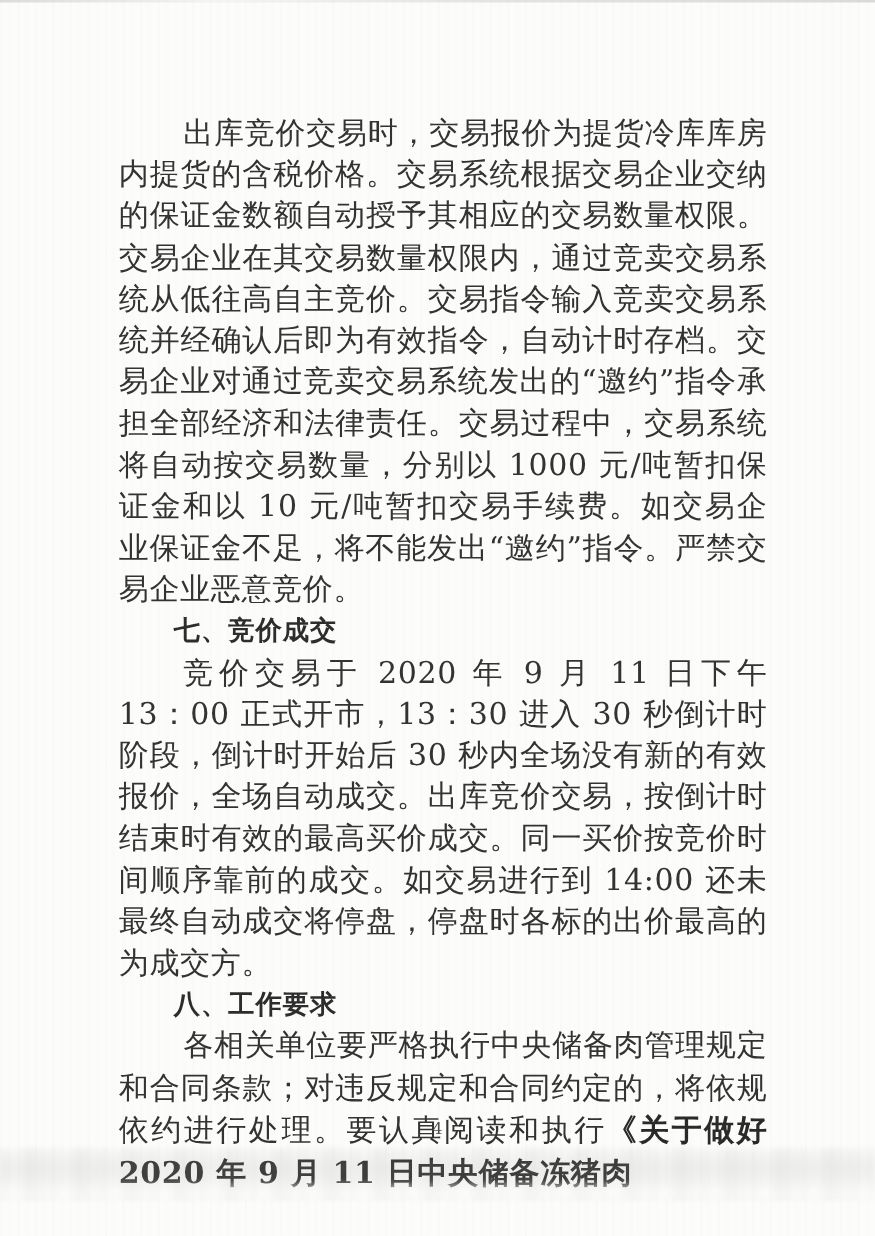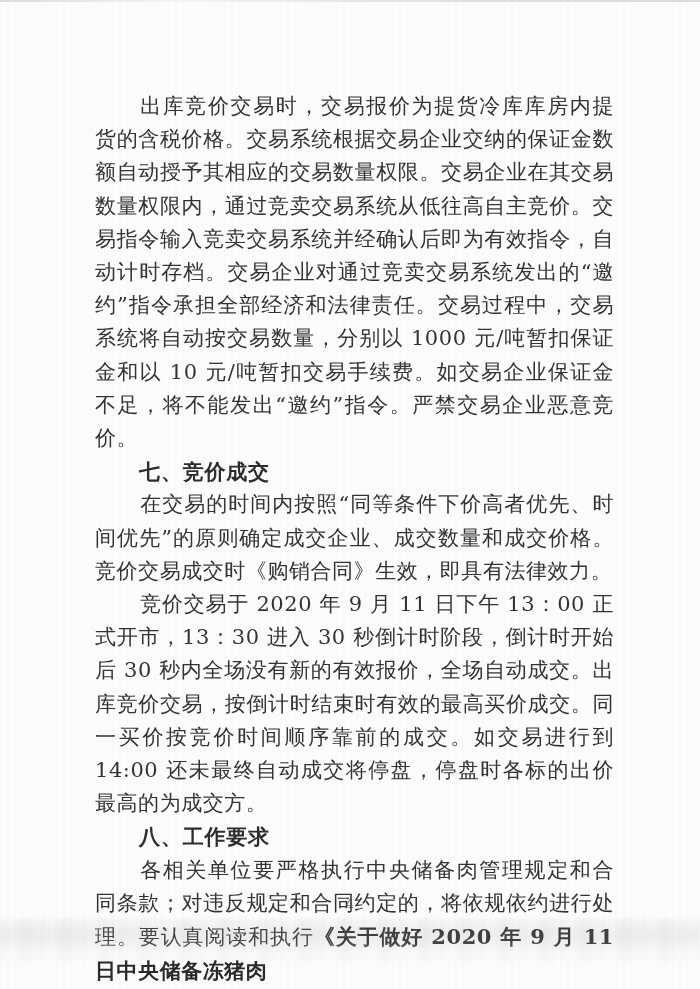--- a/index.html
+++ b/index.html
@@ -62,39 +62,39 @@
     pointer-events: none;
   }
   .text-block {
     position: absolute;
     left: 95px;
     top: 90px;
     width: 519px;
   }
   .para {
     margin: 0;
-    font-size: 21px;
+    font-size: 24px;
     line-height: 33.2px;
     letter-spacing: 0.55px;
     color: #333333;
     text-align: justify;
     text-justify: inter-character;
     text-indent: 2.15em;
   }
   .para .bold-title {
     font-weight: bold;
     color: #2a2a2a;
   }
   .heading {
     margin: 0;
     font-size: 21px;
     line-height: 33.2px;
     letter-spacing: 0.8px;
     color: #2d2d2d;
-    font-family: Liberation Sans, sans-serif;
+    font-family: Liberation Serif, serif;
     font-weight: bold;
     text-indent: 2.1em;
   }
   .page-number {
     position: absolute;
     left: 0; right: 0;
     top: 896px;
     text-align: center;
     font-size: 13px;
     color: #4d4d4d;
@@ -108,21 +108,20 @@
 
   <div class="scan-texture"></div>
   <div class="scan-edge-top"></div>
 
   <main class="text-block">
 
     <p class="para">出库竞价交易时，交易报价为提货冷库库房内提货的含税价格。交易系统根据交易企业交纳的保证金数额自动授予其相应的交易数量权限。交易企业在其交易数量权限内，通过竞卖交易系统从低往高自主竞价。交易指令输入竞卖交易系统并经确认后即为有效指令，自动计时存档。交易企业对通过竞卖交易系统发出的“邀约”指令承担全部经济和法律责任。交易过程中，交易系统将自动按交易数量，分别以 1000 元/吨暂扣保证金和以 10 元/吨暂扣交易手续费。如交易企业保证金不足，将不能发出“邀约”指令。严禁交易企业恶意竞价。</p>
 
     <h2 class="heading">七、竞价成交</h2>
 
-    <p class="para">在交易的时间内按照“同等条件下价高者优先、时间优先”的原则确定成交企业、成交数量和成交价格。竞价交易成交时《购销合同》生效，即具有法律效力。</p>
 
     <p class="para">竞价交易于 2020 年 9 月 11 日下午 13：00 正式开市，13：30 进入 30 秒倒计时阶段，倒计时开始后 30 秒内全场没有新的有效报价，全场自动成交。出库竞价交易，按倒计时结束时有效的最高买价成交。同一买价按竞价时间顺序靠前的成交。如交易进行到 14:00 还未最终自动成交将停盘，停盘时各标的出价最高的为成交方。</p>
 
     <h2 class="heading">八、工作要求</h2>
 
     <p class="para"><span>各相关单位要严格执行中央储备肉管理规定和合同条款；对违反规定和合同约定的，将依规依约进行处理。要认真阅读和执行</span><span class="bold-title">《关于做好 2020 年 9 月 11 日中央储备冻猪肉</span></p>
 
   </main>
 
   <div class="page-number">4</div>

